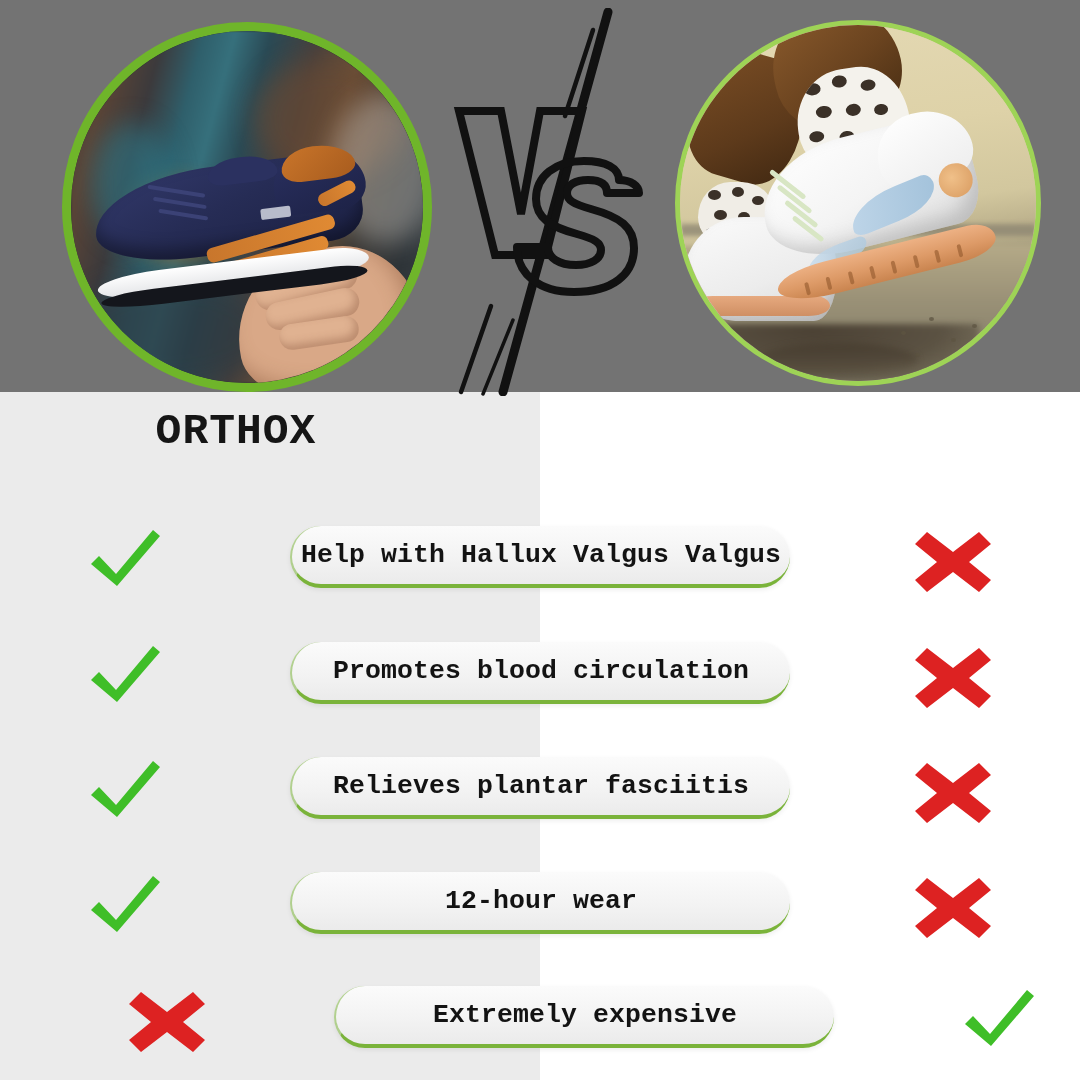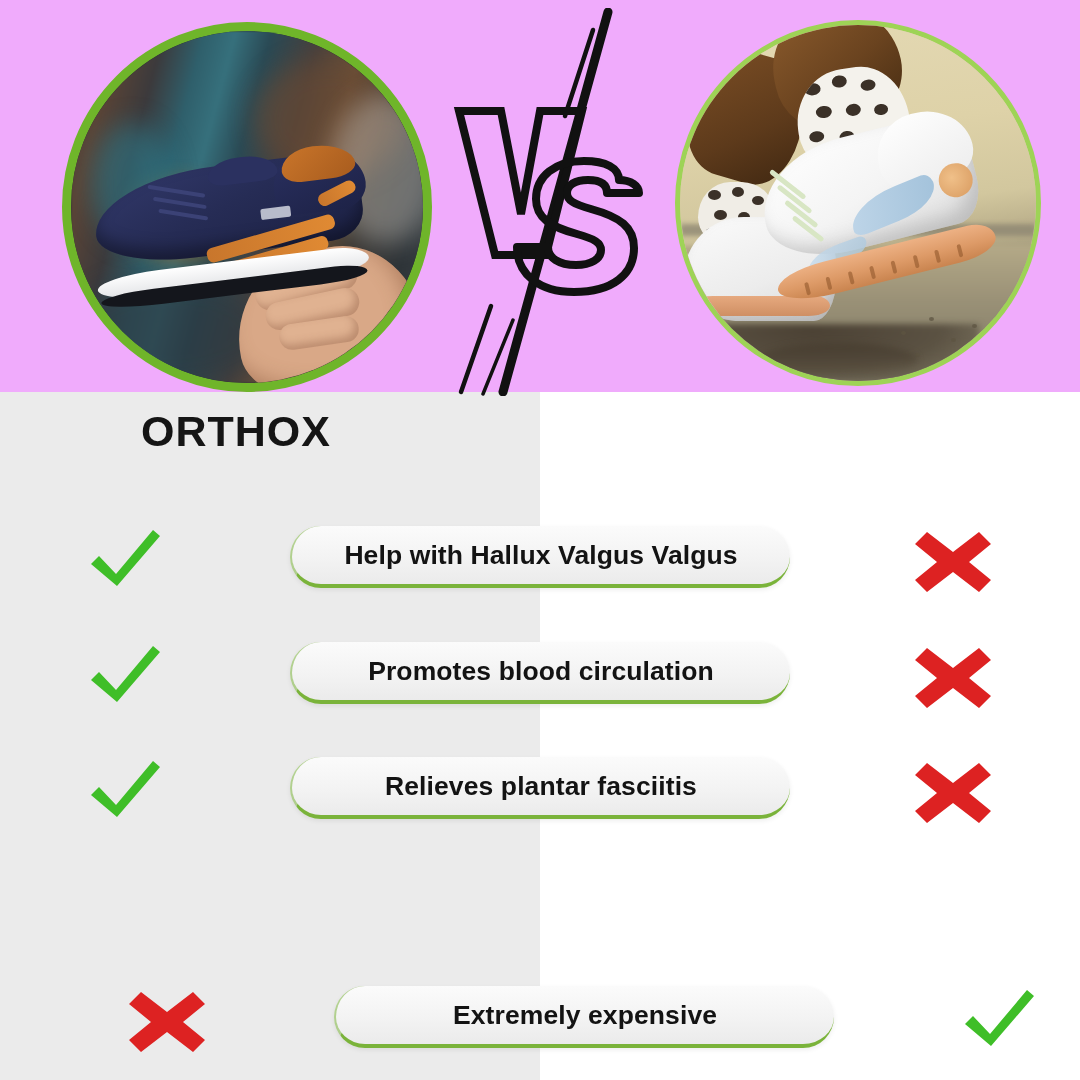--- a/index.html
+++ b/index.html
@@ -9,21 +9,22 @@
   }
   body {
     font-family: "Liberation Sans", sans-serif;
   }
 
   #stage {
     position: relative;
     width: 1080px;
     height: 1080px;
     overflow: hidden;
-    background: #f0abfc;
+    background: #737373;
+    font-family: Liberation Mono, monospace;
   }
 
   
   .bg-left-panel {
     position: absolute;
     left: 0;
     top: 392px;
     width: 540px;
     height: 688px;
     background: #ebebeb;
@@ -633,20 +634,35 @@
       <div class="pill">
         <span class="pill-label">Promotes blood circulation</span>
       </div>
       <span class="mark right">
         <svg viewBox="0 0 96 76" width="96" height="76" xmlns="http://www.w3.org/2000/svg" aria-hidden="true">
           <path d="M22 10 L48 30 L74 10 L86 22 L64 40 L86 58 L74 70 L48 50 L22 70 L10 58 L32 40 L10 22 Z" fill="#DD2222"></path>
         </svg>
       </span>
     </div>
 
+    <div class="row" style="top:872px;">
+      <span class="mark left">
+        <svg viewBox="0 0 96 76" width="96" height="76" xmlns="http://www.w3.org/2000/svg" aria-hidden="true">
+          <path d="M16 42 L24 34 L41 52 L78 8 L85 14 L42 64 Z" fill="#3FBE28"></path>
+        </svg>
+      </span>
+      <div class="pill">
+        <span class="pill-label">12-hour wear</span>
+      </div>
+      <span class="mark right">
+        <svg viewBox="0 0 96 76" width="96" height="76" xmlns="http://www.w3.org/2000/svg" aria-hidden="true">
+          <path d="M22 10 L48 30 L74 10 L86 22 L64 40 L86 58 L74 70 L48 50 L22 70 L10 58 L32 40 L10 22 Z" fill="#DD2222"></path>
+        </svg>
+      </span>
+    </div>
 
     <div class="row" style="top:986px;margin-left:44px;">
       <span class="mark left">
         <svg viewBox="0 0 96 76" width="96" height="76" xmlns="http://www.w3.org/2000/svg" aria-hidden="true">
           <path d="M22 10 L48 30 L74 10 L86 22 L64 40 L86 58 L74 70 L48 50 L22 70 L10 58 L32 40 L10 22 Z" fill="#DD2222"></path>
         </svg>
       </span>
       <div class="pill">
         <span class="pill-label">Extremely expensive</span>
       </div>

